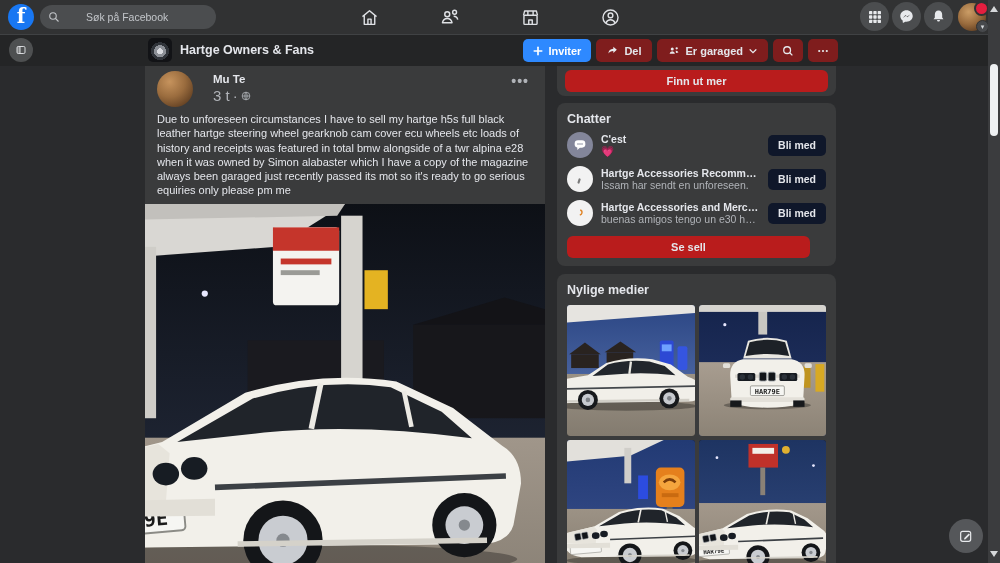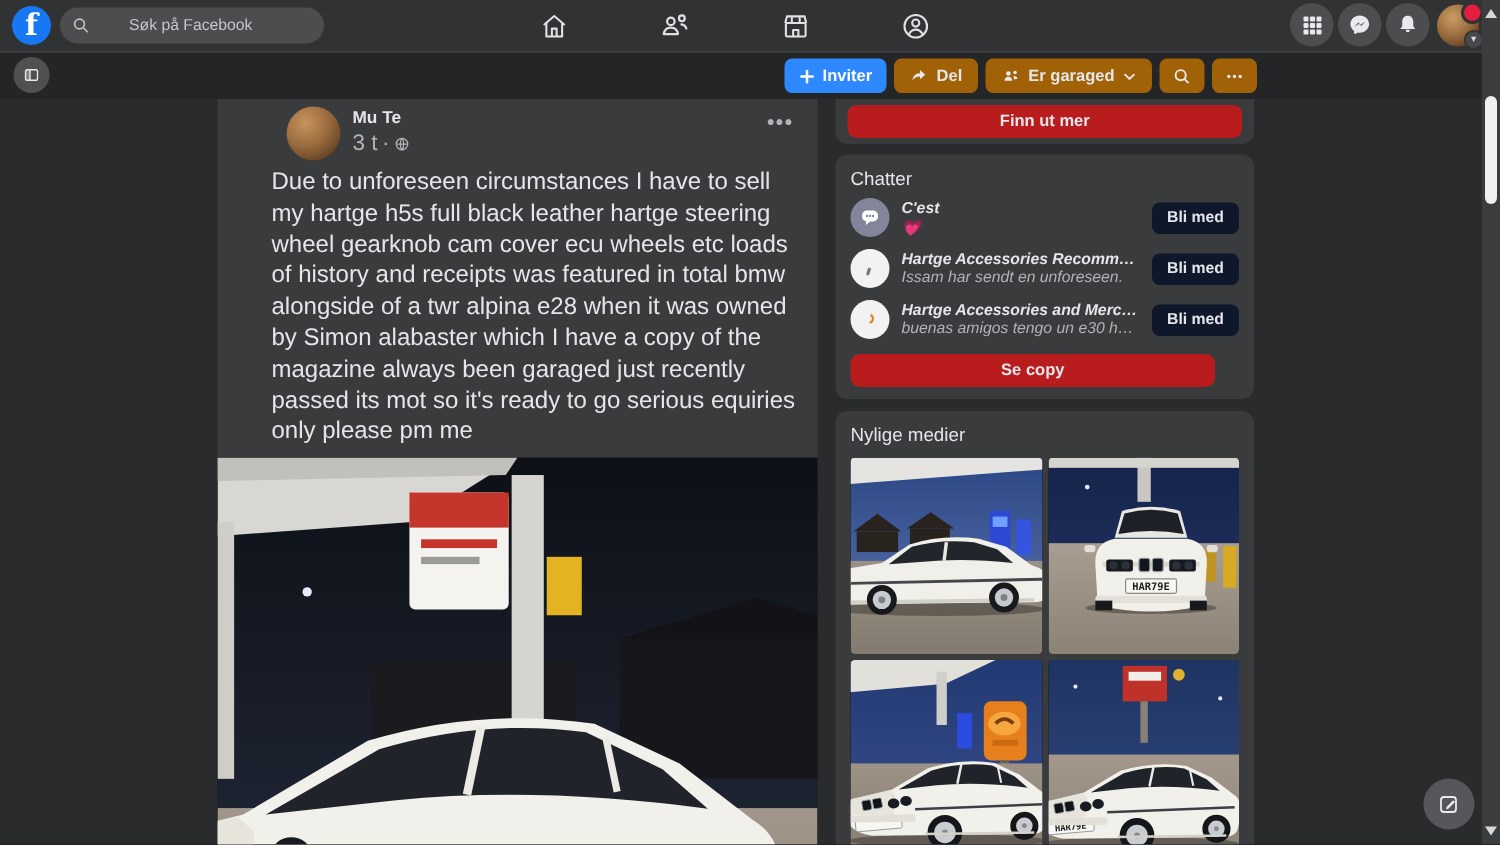--- a/index.html
+++ b/index.html
@@ -36,51 +36,51 @@
   .groupbar{position:absolute;top:35px;left:0;width:1000px;height:31px;background:#242526;z-index:29;}
   .gb-toggle{position:absolute;left:9px;top:3px;width:24px;height:24px;border-radius:50%;background:#4e5051;
              border:none;display:flex;align-items:center;justify-content:center;cursor:pointer;}
   .gb-left{position:absolute;left:148px;top:3px;display:flex;align-items:center;gap:8px;}
   .gb-avatar{width:24px;height:24px;border-radius:5px;cursor:pointer;
       background:radial-gradient(circle at 50% 55%,#d9dbe0 0 3px,#8c9097 3px 6px,#30343a 6px 9px,#121316 9px),
                  linear-gradient(135deg,#3a3f45,#101114);}
   .gb-title{font-size:12.5px;font-weight:bold;color:#e4e6eb;cursor:pointer;}
   .gb-actions{position:absolute;right:162px;top:4px;display:flex;gap:5px;height:23px;}
   .btn{display:flex;align-items:center;gap:5px;border:none;border-radius:5px;cursor:pointer;
-       background:#a16207;color:#e4e6eb;font-size:11px;font-weight:bold;padding:0 10px;
+       background:#7f1d1d;color:#e4e6eb;font-size:11px;font-weight:bold;padding:0 10px;
        font-family:"Liberation Sans",sans-serif;}
   .btn.blue{background:#2e89ff;color:#fff;}
   .btn.iconly{width:30px;padding:0;justify-content:center;}
 
   
   .post{position:absolute;left:145px;top:66px;width:400px;height:520px;background:#3a3b3c;}
-  .post-head{position:relative;padding:5px 28px 0;display:flex;gap:8px;margin-left:18px;}
+  .post-head{position:relative;padding:5px 12px 0;display:flex;gap:20px;}
   .post-avatar{width:36px;height:36px;border-radius:50%;cursor:pointer;flex:0 0 36px;
       background:radial-gradient(circle at 35% 30%,#c6935d,#9a6c3e 45%,#5d3c20 85%);}
   .post-name{font-size:11.5px;font-weight:bold;color:#e4e6eb;cursor:pointer;margin-top:2px;}
   .post-meta{display:flex;align-items:center;gap:3px;font-size:15px;color:#b0b3b8;margin-top:2px;}
   .post-more{position:absolute;right:10px;top:6px;background:transparent;border:none;cursor:pointer;
              color:#b0b3b8;font-size:14px;letter-spacing:1px;font-weight:bold;}
-  .post-text{padding:5px 12px 6px;font-size:16px;line-height:1.3;color:#e4e6eb;margin-left:24px;}
+  .post-text{padding:5px 12px 6px;font-size:11px;line-height:1.3;color:#e4e6eb;}
   .post-photo{width:400px;height:267px;overflow:hidden;cursor:pointer;background:#111;}
   .media-scene,.media-scene svg{width:100%;height:100%;}
 
   
   .sidebar{position:absolute;left:557px;top:66px;width:279px;}
   .card{background:#3a3b3c;border-radius:8px;}
   .card.first{border-radius:0 0 8px 8px;height:30px;display:flex;align-items:center;justify-content:center;}
   .wide-btn{width:calc(100% - 16px);height:22px;border:none;border-radius:6px;background:#b91c1c;
             color:#e4e6eb;font-size:11px;font-weight:bold;cursor:pointer;font-family:"Liberation Sans",sans-serif;}
   .card.chats{margin-top:7px;padding:9px 10px 8px;}
-  .card-title{font-size:12.5px;font-weight:normal;color:#e4e6eb;}
+  .card-title{font-size:12.5px;font-weight:bold;color:#e4e6eb;}
   .chat-row{display:flex;align-items:center;gap:8px;height:30px;margin-top:4px;cursor:pointer;}
   .chat-av{width:26px;height:26px;border-radius:50%;flex:0 0 26px;display:flex;align-items:center;justify-content:center;}
   .chat-av.bubble{background:#83869a;}
   .chat-av.white{background:#f2f2f2;}
-  .chat-texts{flex:1;min-width:0;font-style:italic;}
+  .chat-texts{flex:1;min-width:0;}
   .chat-name{font-size:10.5px;font-weight:bold;color:#e4e6eb;white-space:nowrap;overflow:hidden;text-overflow:ellipsis;}
   .chat-prev{font-size:10.5px;color:#b0b3b8;white-space:nowrap;overflow:hidden;text-overflow:ellipsis;}
   .chat-prev.pink{color:#ff6bb5;}
   .join-btn{flex:0 0 auto;height:21px;padding:0 10px;border:none;border-radius:5px;background:#0f172a;
             color:#e4e6eb;font-size:10.5px;font-weight:bold;cursor:pointer;font-family:"Liberation Sans",sans-serif;}
   .see-all{margin-top:8px;}
   .card.media{margin-top:8px;padding:9px 10px;height:320px;}
   .media-grid{display:grid;grid-template-columns:1fr 1fr;gap:4px;margin-top:8px;}
   .media-cell{height:131px;border-radius:3px;overflow:hidden;cursor:pointer;background:#111;}
 
@@ -174,20 +174,24 @@
   </header>
 
   <div class="groupbar">
     <button class="gb-toggle">
       <svg width="14" height="14" viewBox="0 0 24 24" fill="none" stroke="#e7e9ec" stroke-width="1.8">
         <rect x="4" y="5" width="16" height="14" rx="2.5"></rect>
           <line x1="10" y1="5" x2="10" y2="19"></line>
         <rect x="4" y="5" width="6" height="14" fill="#e7e9ec" opacity="0.35" stroke="none"></rect>
       </svg>
     </button>
+    <div class="gb-left">
+      <div class="gb-avatar"></div>
+      <span class="gb-title">Hartge Owners &amp; Fans</span>
+    </div>
     <div class="gb-actions">
       <button class="btn blue">
         <svg width="10" height="10" viewBox="0 0 12 12" stroke="#fff" stroke-width="2" stroke-linecap="round">
             <line x1="6" y1="1.5" x2="6" y2="10.5"></line>
             <line x1="1.5" y1="6" x2="10.5" y2="6"></line>
           </svg>
         <span>Inviter</span>
       </button>
       <button class="btn">
         <svg width="13" height="13" viewBox="0 0 24 24" fill="#e7e9ec">
@@ -376,21 +380,21 @@
             <path d="M12.6 6.5 Q16.6 7.5 16 12 Q15.5 15.5 12 16.2 L11.5 14 Q13.6 13.4 13.9 11.5 Q14.2 9.3 12 8.5 Z" fill="#e0862a"></path>
           </svg>
         </div>
         <div class="chat-texts">
           <div class="chat-name">Hartge Accessories and Merchandise</div>
           <div class="chat-prev">buenas amigos tengo un e30 hartge modelo 85, ...</div>
         </div>
         <button class="join-btn">Bli med</button>
       </div>
 
-      <button class="wide-btn see-all">Se copy</button>
+      <button class="wide-btn see-all">Se sell</button>
     </div>
 
     <div class="card media">
       <div class="card-title">Nylige medier</div>
       <div class="media-grid">
         <div class="media-cell media-scene">
             <svg viewBox="0 0 133 133" preserveAspectRatio="xMidYMid slice">
   <defs>
                 <linearGradient id="r1s" x1="0" y1="0" x2="0" y2="1">
                   <stop offset="0" stop-color="#2b4684"></stop>

